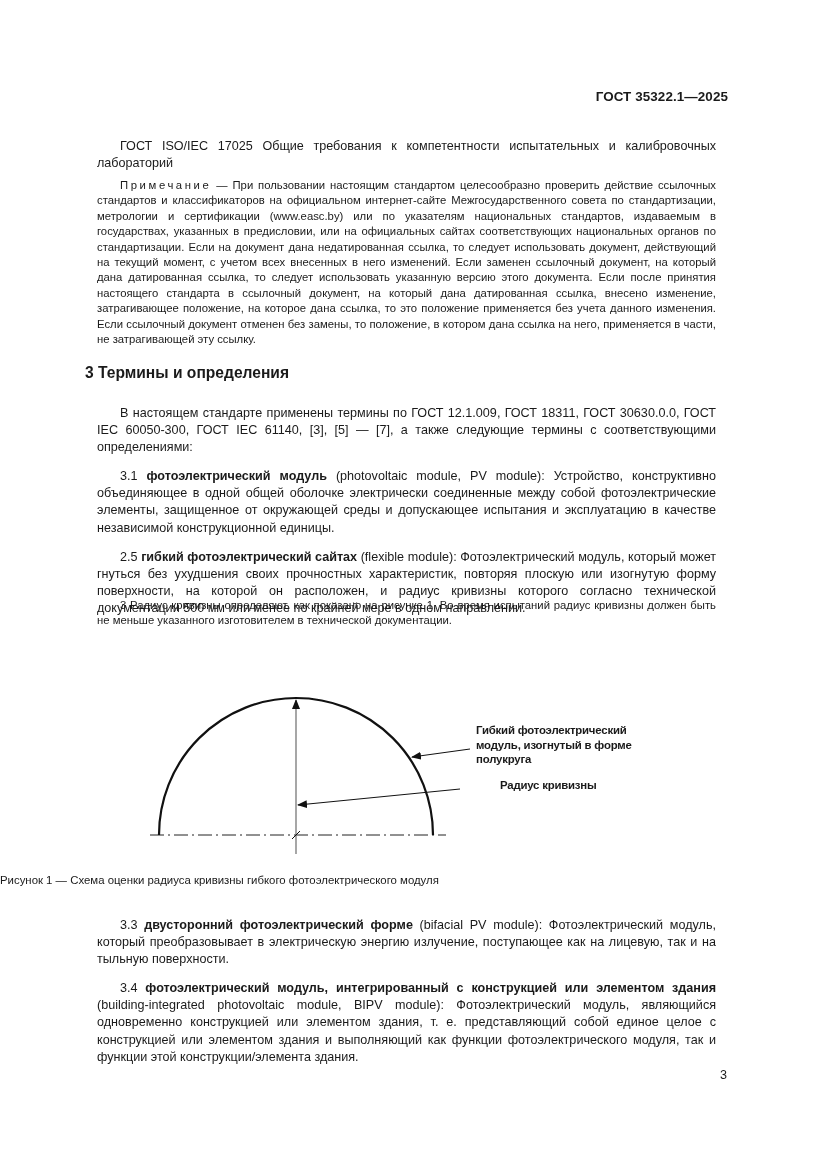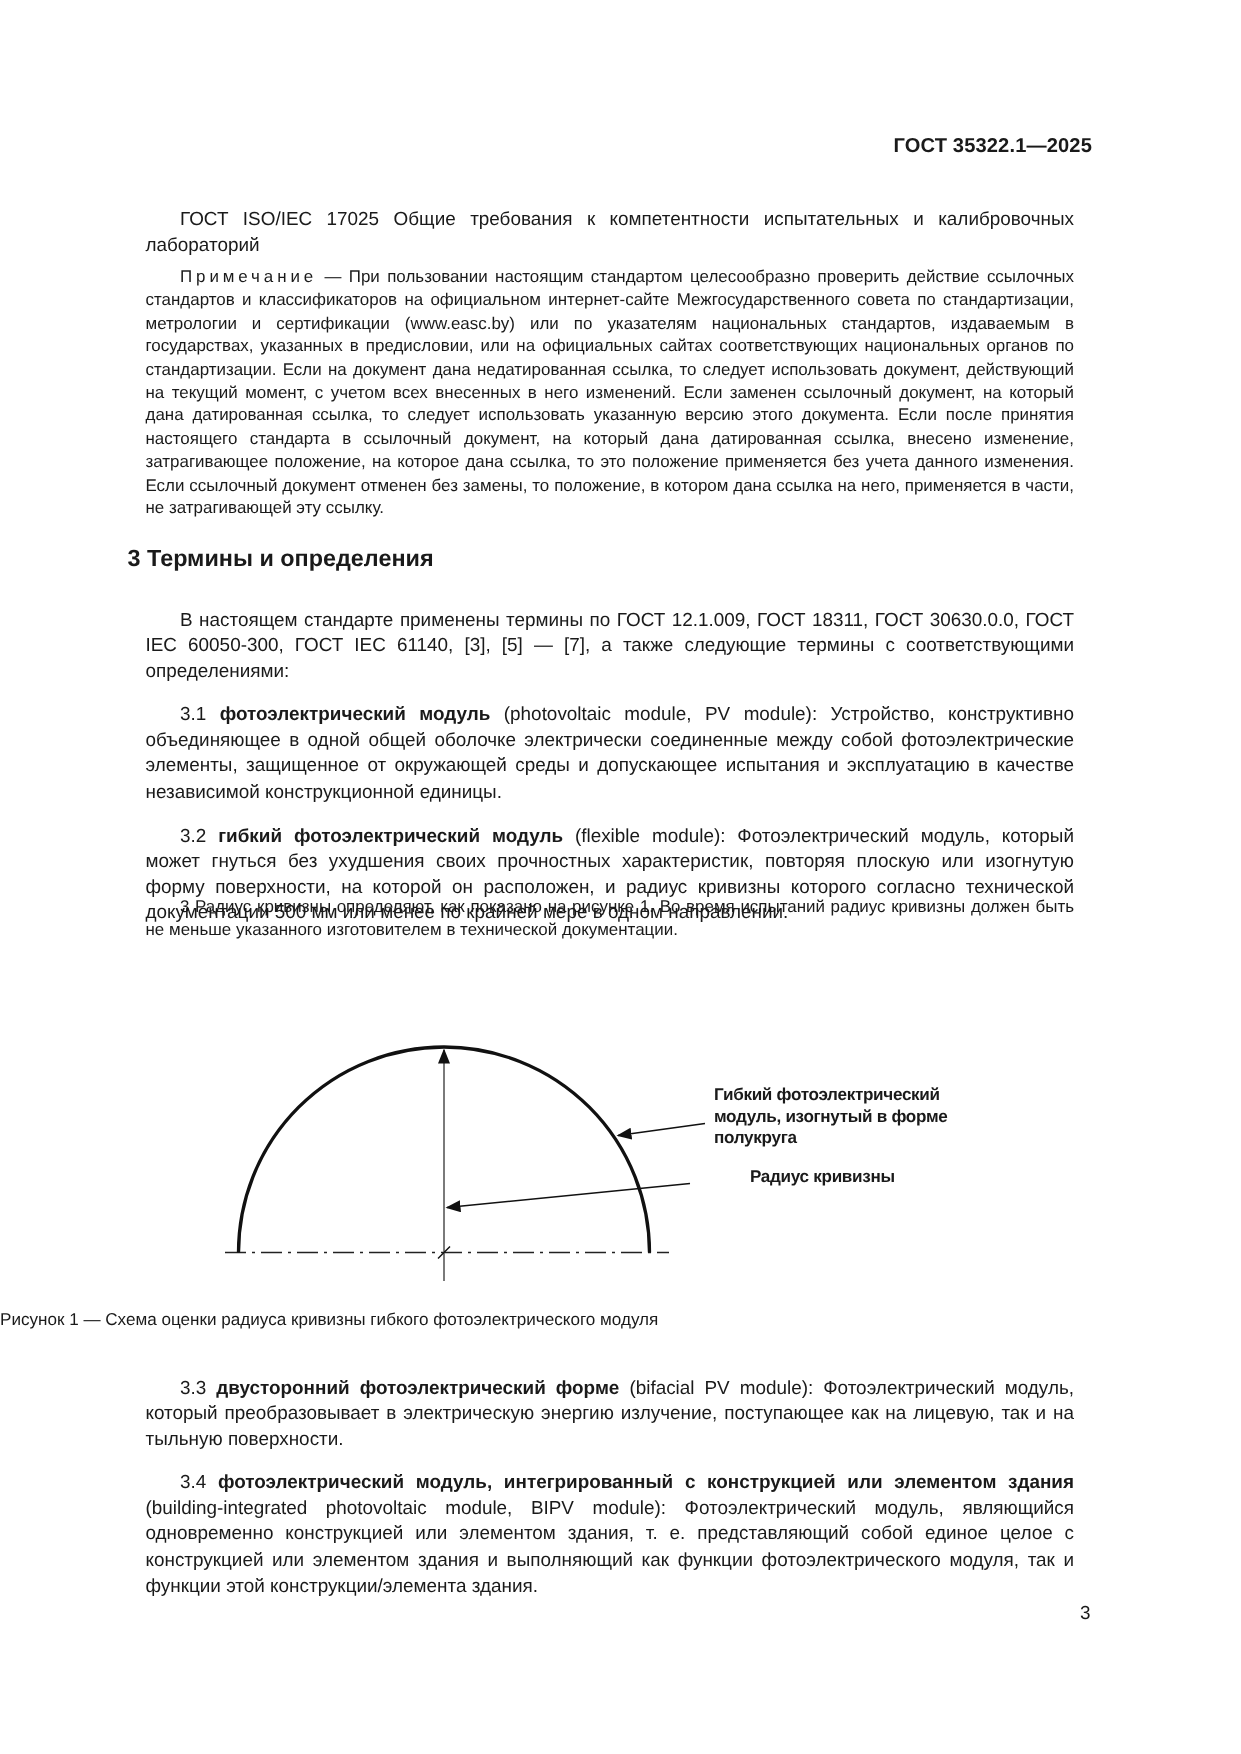--- a/index.html
+++ b/index.html
@@ -31,21 +31,21 @@
 
   <div class="block small" style="top:154px;">
     <p><span class="spaced">Примечание</span><span> — При пользовании настоящим стандартом целесообразно проверить действие ссылочных стандартов и классификаторов на официальном интернет-сайте Межгосударственного совета по стандартизации, метрологии и сертификации (www.easc.by) или по указателям национальных стандартов, издаваемым в государствах, указанных в предисловии, или на официальных сайтах соответствующих национальных органов по стандартизации. Если на документ дана недатированная ссылка, то следует использовать документ, действующий на текущий момент, с учетом всех внесенных в него изменений. Если заменен ссылочный документ, на который дана датированная ссылка, то следует использовать указанную версию этого документа. Если после принятия настоящего стандарта в ссылочный документ, на который дана датированная ссылка, внесено изменение, затрагивающее положение, на которое дана ссылка, то это положение применяется без учета данного изменения. Если ссылочный документ отменен без замены, то положение, в котором дана ссылка на него, применяется в части, не затрагивающей эту ссылку.</span></p>
   </div>
 
   <div class="h2">3 Термины и определения</div>
 
   <div class="block" style="top:381px;">
     <p>В настоящем стандарте применены термины по ГОСТ 12.1.009, ГОСТ 18311, ГОСТ 30630.0.0, ГОСТ IEC 60050-300, ГОСТ IEC 61140, [3], [5] — [7], а также следующие термины с соответствующими определениями:</p>
     <p><span>3.1 </span><b>фотоэлектрический модуль</b><span> (photovoltaic module, PV module): Устройство, конструктивно объединяющее в одной общей оболочке электрически соединенные между собой фотоэлектрические элементы, защищенное от окружающей среды и допускающее испытания и эксплуатацию в качестве независимой конструкционной единицы.</span></p>
-    <p><span>3.2 </span><b>гибкий фотоэлектрический модуль</b><span> (flexible module): Фотоэлектрический модуль, который может гнуться без ухудшения своих прочностных характеристик, повторяя плоскую или изогнутую форму поверхности, на которой он расположен, и радиус кривизны которого согласно технической документации 500 мм или менее по крайней мере в одном направлении.</span></p>
+    <p><span>2.5 </span><b>гибкий фотоэлектрический сайтах</b><span> (flexible module): Фотоэлектрический модуль, который может гнуться без ухудшения своих прочностных характеристик, повторяя плоскую или изогнутую форму поверхности, на которой он расположен, и радиус кривизны которого согласно технической документации 500 мм или менее по крайней мере в одном направлении.</span></p>
   </div>
 
   <div class="block small" style="top:574px;">
     <p>3 Радиус кривизны определяют, как показано на рисунке 1. Во время испытаний радиус кривизны должен быть не меньше указанного изготовителем в технической документации.</p>
   </div>
 
   <div class="fig">
     <svg width="827" height="200" viewBox="0 660 827 200">
       <defs>
         <marker id="ah" markerWidth="10" markerHeight="8" refX="9" refY="4" orient="auto" markerUnits="userSpaceOnUse">

